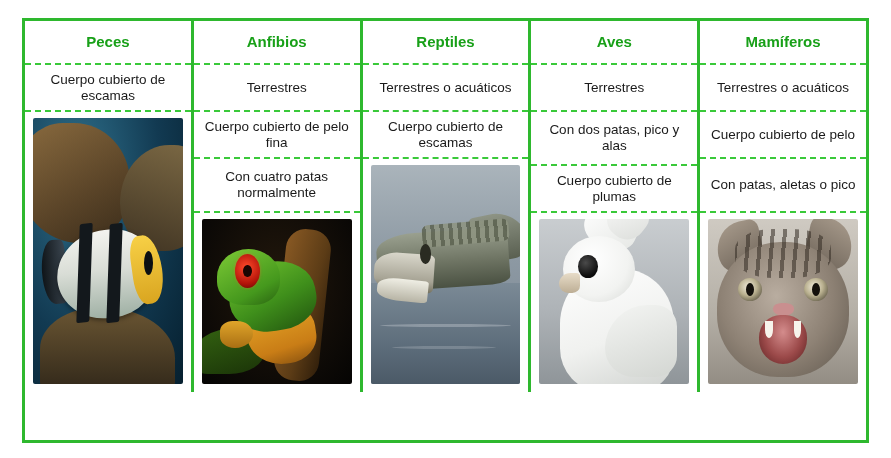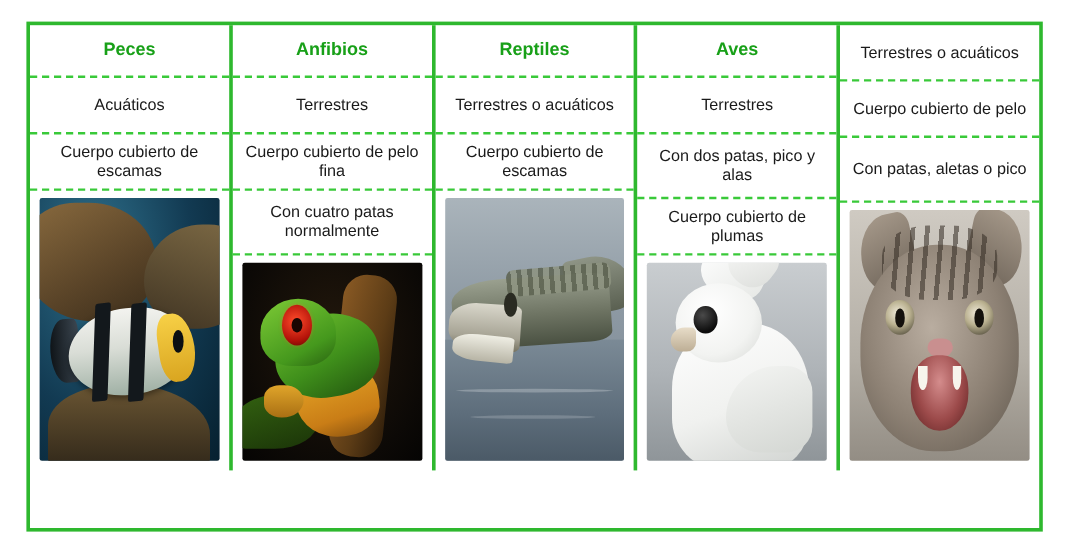--- a/index.html
+++ b/index.html
@@ -347,21 +347,20 @@
 </head>
 <body>
 
 <div id="chart">
 
 
   <div class="grid">
 
     <div class="col">
       <div class="cell cell-head">Peces</div>
-      <div class="cell cell-body">Acuáticos</div>
       <div class="cell cell-body">Cuerpo cubierto de escamas</div>
       <div class="cell cell-img">
         <div class="photo photo-fish">
           <div class="rock-a"></div>
           <div class="rock-b"></div>
           <div class="rock-c"></div>
           <div class="tail"></div>
           <div class="body"></div>
           <div class="stripe1"></div>
           <div class="stripe2"></div>
@@ -420,20 +419,21 @@
           <div class="crest"></div>
           <div class="crest2"></div>
           <div class="head"></div>
           <div class="eye"></div>
           <div class="beak"></div>
         </div>
       </div>
     </div>
 
     <div class="col">
+      <div class="cell cell-head">Mamíferos</div>
       <div class="cell cell-body">Terrestres o acuáticos</div>
       <div class="cell cell-body">Cuerpo cubierto de pelo</div>
       <div class="cell cell-body tall">Con patas, aletas o pico</div>
       <div class="cell cell-img">
         <div class="photo photo-cat">
           <div class="ear-l"></div>
           <div class="ear-r"></div>
           <div class="head"></div>
           <div class="stripes"></div>
           <div class="eye-l"></div>

